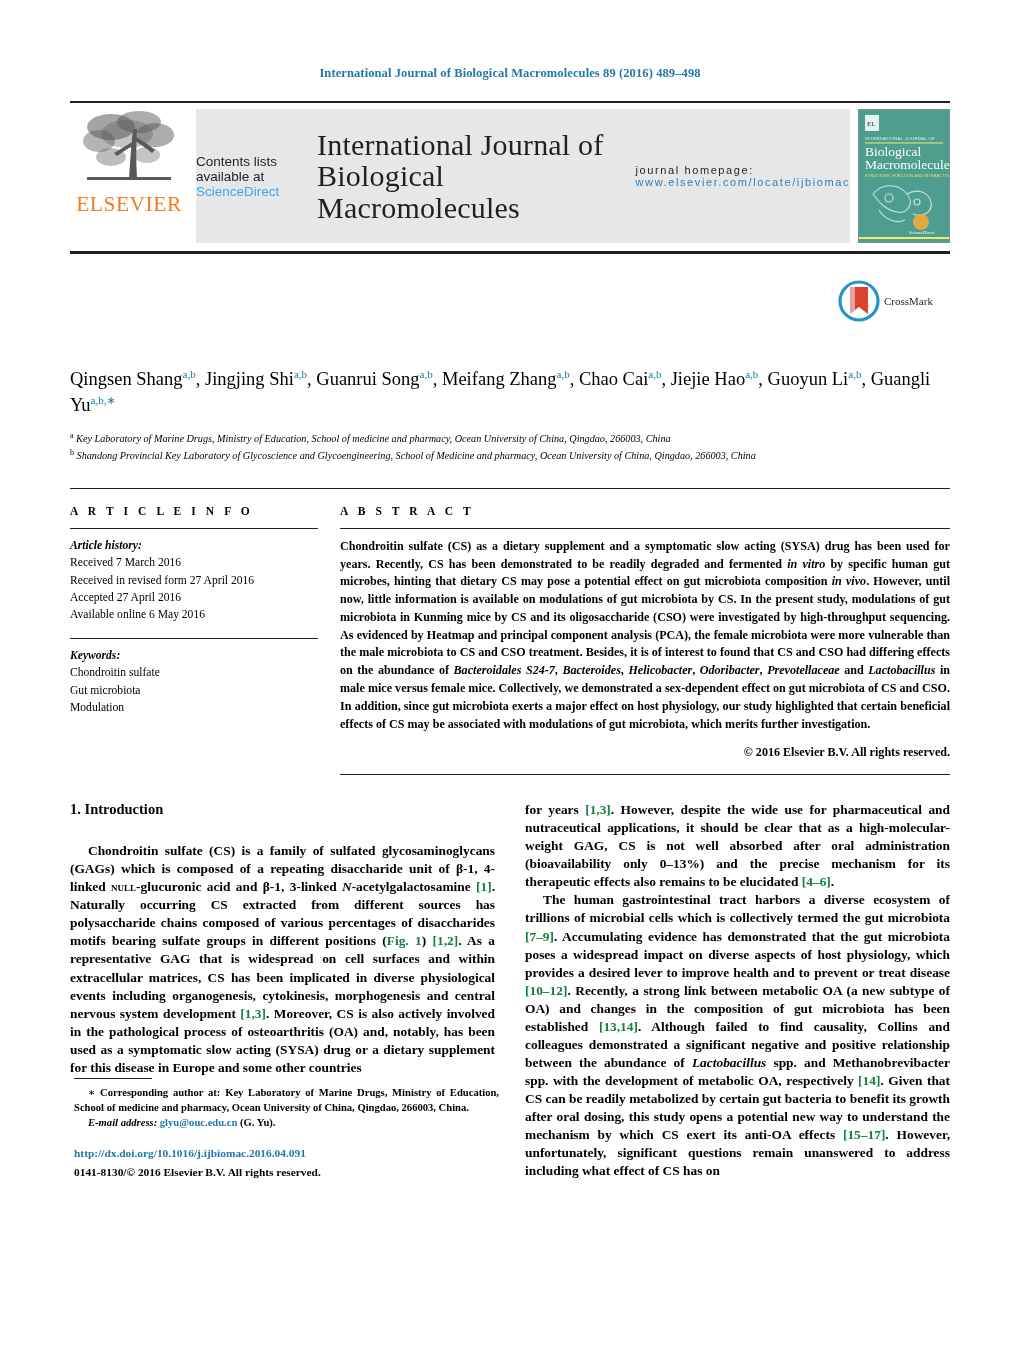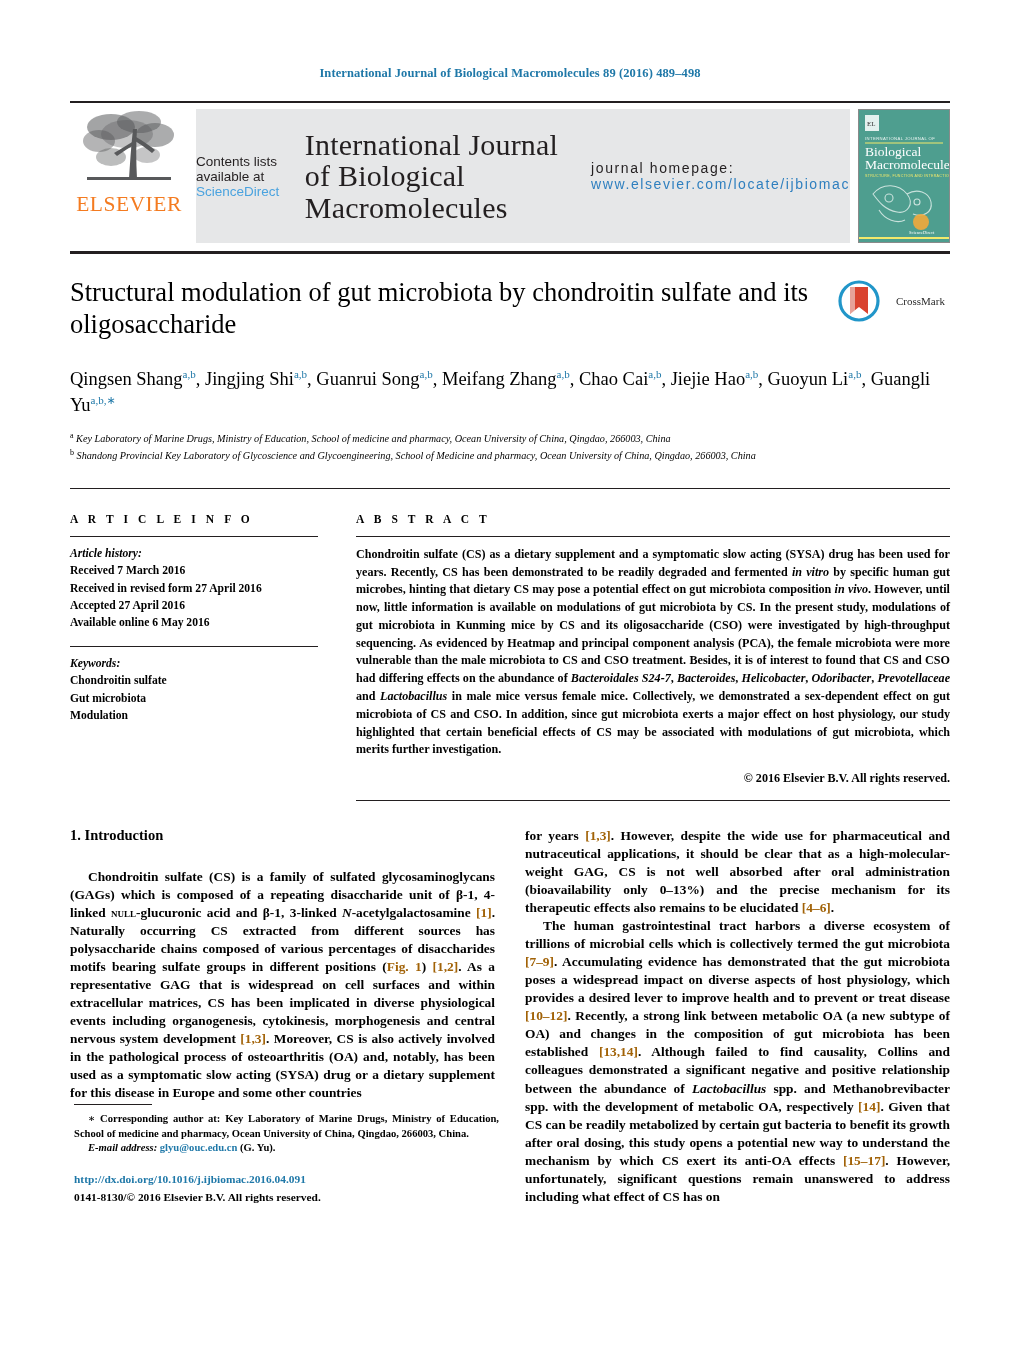--- a/index.html
+++ b/index.html
@@ -81,21 +81,21 @@
   }
   .journal-title {
     font-family: "Liberation Serif", serif;
     font-size: 30px;
     color: #231f20;
     letter-spacing: 0.2px;
     line-height: 1.05;
   }
   .homepage-line {
     font-family: "Liberation Sans", sans-serif;
-    font-size: 14px;
+    font-size: 11px;
     letter-spacing: 1.6px;
     color: #231f20;
   }
   .homepage-line .url { color: #2e7fbf; }
 
   .cover-thumb {
     flex: 0 0 92px;
     width: 92px;
     margin: 6px 0 8px 0;
     position: relative;
@@ -125,21 +125,21 @@
     padding-right: 118px;
     color: #000;
   }
   .crossmark {
     position: absolute;
     right: 0;
     top: 4px;
     width: 112px;
     display: flex;
     align-items: center;
-    gap: 16px;
+    gap: 4px;
   }
   .crossmark-label {
     font-family: "Liberation Serif", serif;
     font-size: 11px;
     color: #2b2b2b;
   }
 
   
   .authors {
     margin-top: 16px;
@@ -161,23 +161,23 @@
     font-size: 10.2px;
     line-height: 1.45;
     color: #000;
   }
   .affils sup { font-style: normal; font-size: 8px; }
 
   
   .infoabs {
     margin-top: 24px;
     border-top: 1px solid #231f20;
-    padding-top: 24px;
-    display: flex;
-    gap: 16px;
+    padding-top: 16px;
+    display: flex;
+    gap: 0;
   }
   .col-info { width: 270px; flex: 0 0 270px; padding-right: 22px; box-sizing: border-box; }
   .col-abs  { flex: 1 1 auto; }
 
   .sec-head {
     font-family: "Liberation Serif", serif;
     font-weight: bold;
     font-size: 11.5px;
     letter-spacing: 3.6px;
     color: #000;
@@ -187,21 +187,21 @@
   .rule-abs { border-top: 1px solid #231f20; margin: 0 0 9px 0; }
 
   .info-label {
     font-style: italic;
     font-weight: bold;
     font-size: 11.6px;
     line-height: 1.5;
   }
   .info-line {
     font-size: 11.6px;
-    font-weight: bold;
+    font-weight: normal;
     line-height: 1.5;
   }
   .info-block { margin-bottom: 14px; }
   .kw-block .rule { margin-top: 2px; }
 
   .abstract-body {
     font-size: 12.1px;
     line-height: 1.47;
     text-align: justify;
     font-weight: bold;
@@ -238,21 +238,21 @@
     line-height: 1.345;
     text-align: justify;
     font-weight: bold;
     text-indent: 18px;
     margin: 0;
     color: #000;
     -webkit-hyphens: auto;
     hyphens: auto;
   }
   .para + .para { margin-top: 0; }
-  .para .ref { color: #a16207; }
+  .para .ref { color: #15803d; }
   .para i { font-style: italic; }
   .sc { font-variant: small-caps; }
 
   .footnote-wrap {
     position: absolute;
     left: 4px;
     bottom: 0;
     width: 425px;
   }
   .foot-rule {
@@ -342,21 +342,20 @@
           </g>
           <circle cx="62" cy="112" r="8" fill="#f2a93b" opacity="0.9"></circle>
           <text x="50" y="124" font-family="Liberation Serif, serif" font-size="4.5" fill="#ffffff">ScienceDirect</text>
           <line x1="0" y1="128" x2="90" y2="128" stroke="#f2e96b" stroke-width="2"></line>
         </svg>
       </div>
     </div>
   </div>
 
   <div class="title-area">
-    <h1 class="paper-title">Structural modulation of gut microbiota by chondroitin sulfate and its oligosaccharide</h1>
     <div class="crossmark">
       <svg width="42" height="42" viewBox="0 0 42 42">
         <circle cx="21" cy="21" r="19" fill="#ffffff" stroke="#2196c9" stroke-width="3.2"></circle>
         <path d="M12 7 H30 V34 L21 27 L12 34 Z" fill="#d9432f"></path>
         <path d="M12 7 H17 V31 L12 34 Z" fill="#f0f0f0" opacity="0.55"></path>
       </svg>
       <span class="crossmark-label">CrossMark</span>
     </div>
   </div>
 

